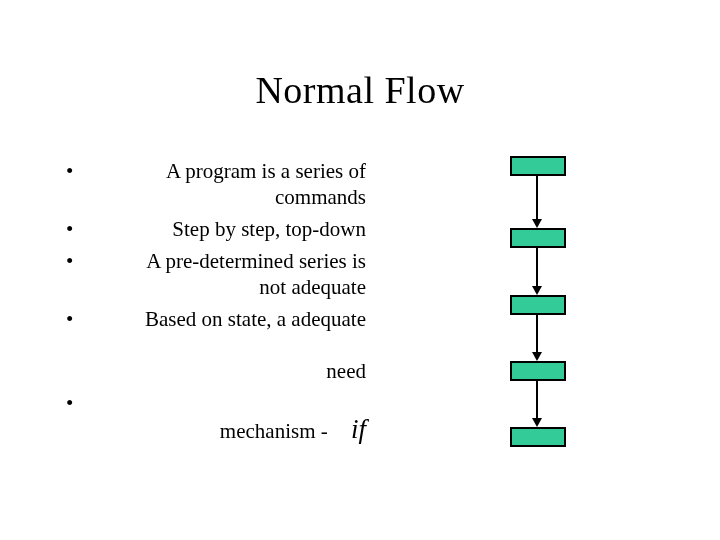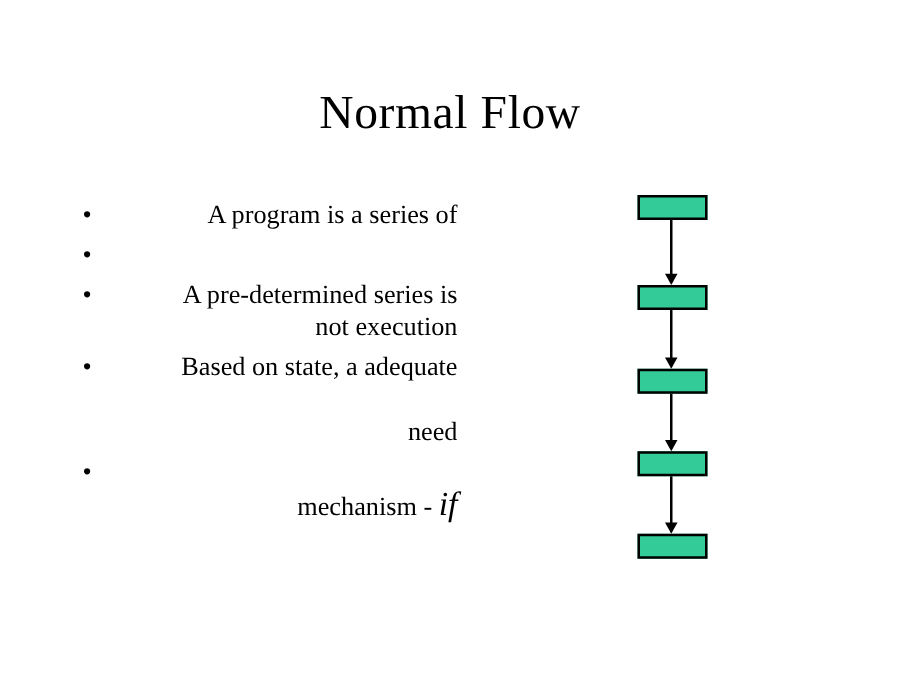--- a/index.html
+++ b/index.html
@@ -37,20 +37,21 @@
   .marker{
     width:24px;
     flex:0 0 24px;
     font-size:21px;
   }
   .btext{flex:1;text-align:right;}
   .if-word{
     font-style:italic;
     font-size:27px;
     line-height:26px;
+    margin-left:18px;
   }
   .diagram{position:absolute;inset:0;}
   .fbox{
     position:absolute;
     left:510px;
     width:56px;height:20px;
     box-sizing:border-box;
     border:2px solid #000000;
   }
   .fline{
@@ -71,29 +72,29 @@
 </head>
 <body>
 
 <div class="slide">
 
   <div class="title">Normal Flow</div>
 
   <ul class="bullets">
     <li>
       <span class="marker">•</span>
-      <span class="btext"><span>A program is a series of</span><br></span>
+      <span class="btext"><span>A program is a series of</span><br><span>commands</span></span>
     </li>
     <li>
       <span class="marker">•</span>
-      <span class="btext"><br></span>
+      <span class="btext"><span>Step by step, top-down</span><br></span>
     </li>
     <li>
       <span class="marker">•</span>
-      <span class="btext"><span>A pre-determined series is</span><br><span>not execution</span></span>
+      <span class="btext"><span>A pre-determined series is</span><br><span>not adequate</span></span>
     </li>
     <li>
       <span class="marker">•</span>
       <span class="btext"><span>Based on state, a adequate</span><br><br><span>need</span></span>
     </li>
     <li>
       <span class="marker">•</span>
       <span class="btext"><br><span>mechanism - </span><i class="if-word">if</i></span>
     </li>
   </ul>

